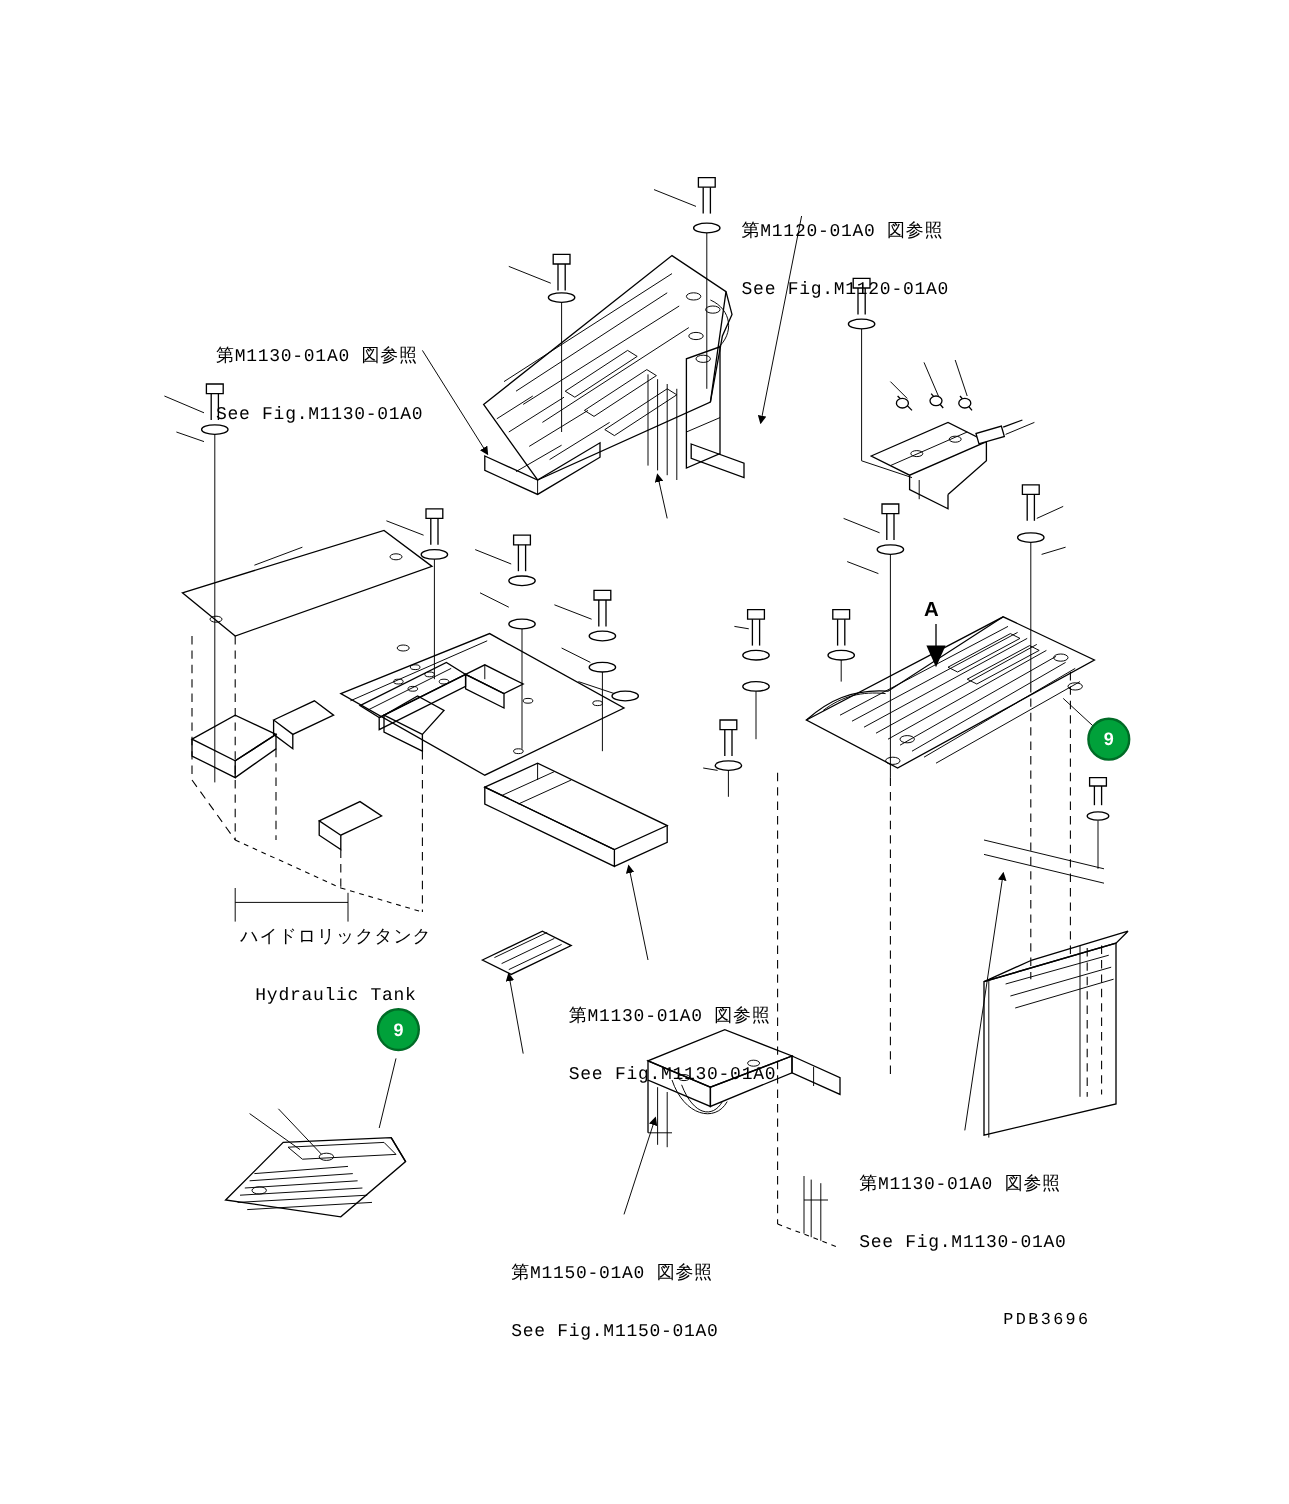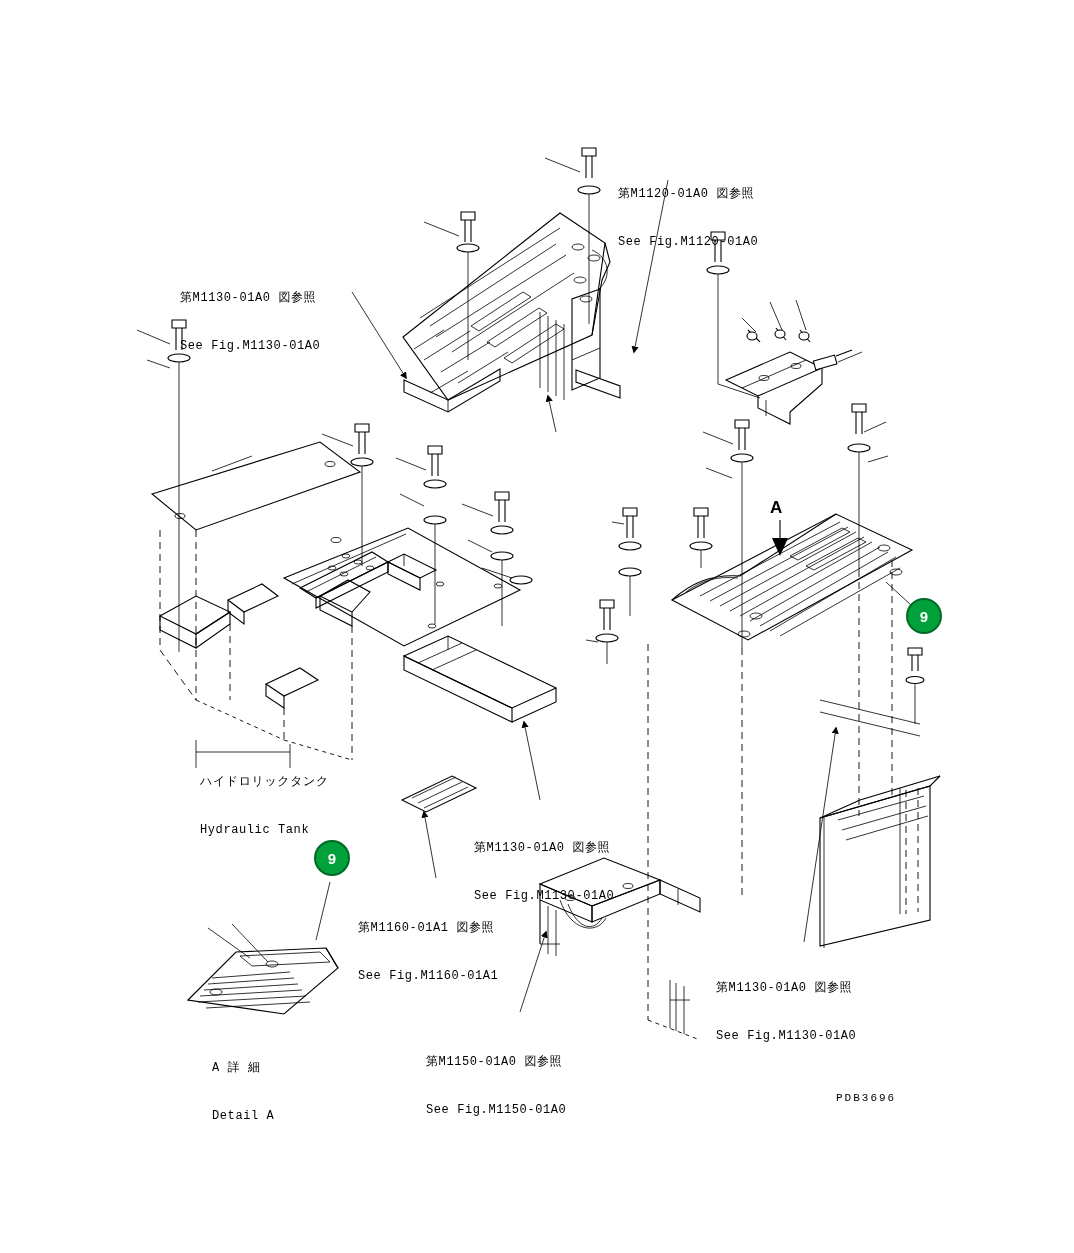--- a/index.html
+++ b/index.html
@@ -18,35 +18,36 @@
   #svg-layer {
     position: absolute;
     left: 0;
     top: 0;
     width: 1074px;
     height: 1253px;
   }
   .lbl {
     position: absolute;
     font-family: "Liberation Mono", "DejaVu Sans Mono", monospace;
-    font-size: 12px;
+    font-size: 15px;
     line-height: 16px;
     color: #000000;
     white-space: pre;
     letter-spacing: 0.4px;
   }
   .lbl .jp {
     display: block;
     letter-spacing: 0.6px;
   }
   .lbl .en {
     display: block;
     letter-spacing: 0.6px;
   }
   .lbl.center {
+    text-align: center;
   }
   .callout {
     position: absolute;
     width: 36px;
     height: 36px;
     border-radius: 50%;
     background: #00a13a;
     border: 2px solid #006b26;
     color: #ffffff;
     font-family: "Liberation Sans", sans-serif;
@@ -60,21 +61,21 @@
   .secmark {
     position: absolute;
     font-family: "Liberation Sans", sans-serif;
     font-size: 17px;
     font-weight: bold;
     color: #000000;
   }
   .drawno {
     position: absolute;
     font-family: "Liberation Mono", "DejaVu Sans Mono", monospace;
-    font-size: 11px;
+    font-size: 14px;
     letter-spacing: 2px;
     color: #000000;
   }
 </style>
 </head>
 <body>
 
 <div id="page">
 
   <svg id="svg-layer" viewBox="0 0 1074 1253">
@@ -442,39 +443,31 @@
   <div class="lbl center" style="left:200px; top:742px; width:160px;">
     <span class="jp">ハイドロリックタンク</span>
     <span class="en">Hydraulic Tank</span>
   </div>
 
   <div class="lbl" style="left:474px; top:808px;">
     <span class="jp">第M1130-01A0 図参照</span>
     <span class="en">See Fig.M1130-01A0</span>
   </div>
 
-  <div class="lbl" style="left:358px; top:888px;">
-    <span class="jp">第M1160-01A1 図参照</span>
-    <span class="en">See Fig.M1160-01A1</span>
-  </div>
 
   <div class="lbl" style="left:716px; top:948px;">
     <span class="jp">第M1130-01A0 図参照</span>
     <span class="en">See Fig.M1130-01A0</span>
   </div>
 
   <div class="lbl" style="left:426px; top:1022px;">
     <span class="jp">第M1150-01A0 図参照</span>
     <span class="en">See Fig.M1150-01A0</span>
   </div>
 
-  <div class="lbl center" style="left:212px; top:1028px; width:120px;">
-    <span class="jp">A 詳 細</span>
-    <span class="en">Detail A</span>
-  </div>
 
   <div class="secmark" style="left:770px; top:498px;">A</div>
 
   <div class="callout" style="left:906px; top:598px;">9</div>
   <div class="callout" style="left:314px; top:840px;">9</div>
 
   <div class="drawno" style="left:836px; top:1092px;">PDB3696</div>
 
 </div>
 

